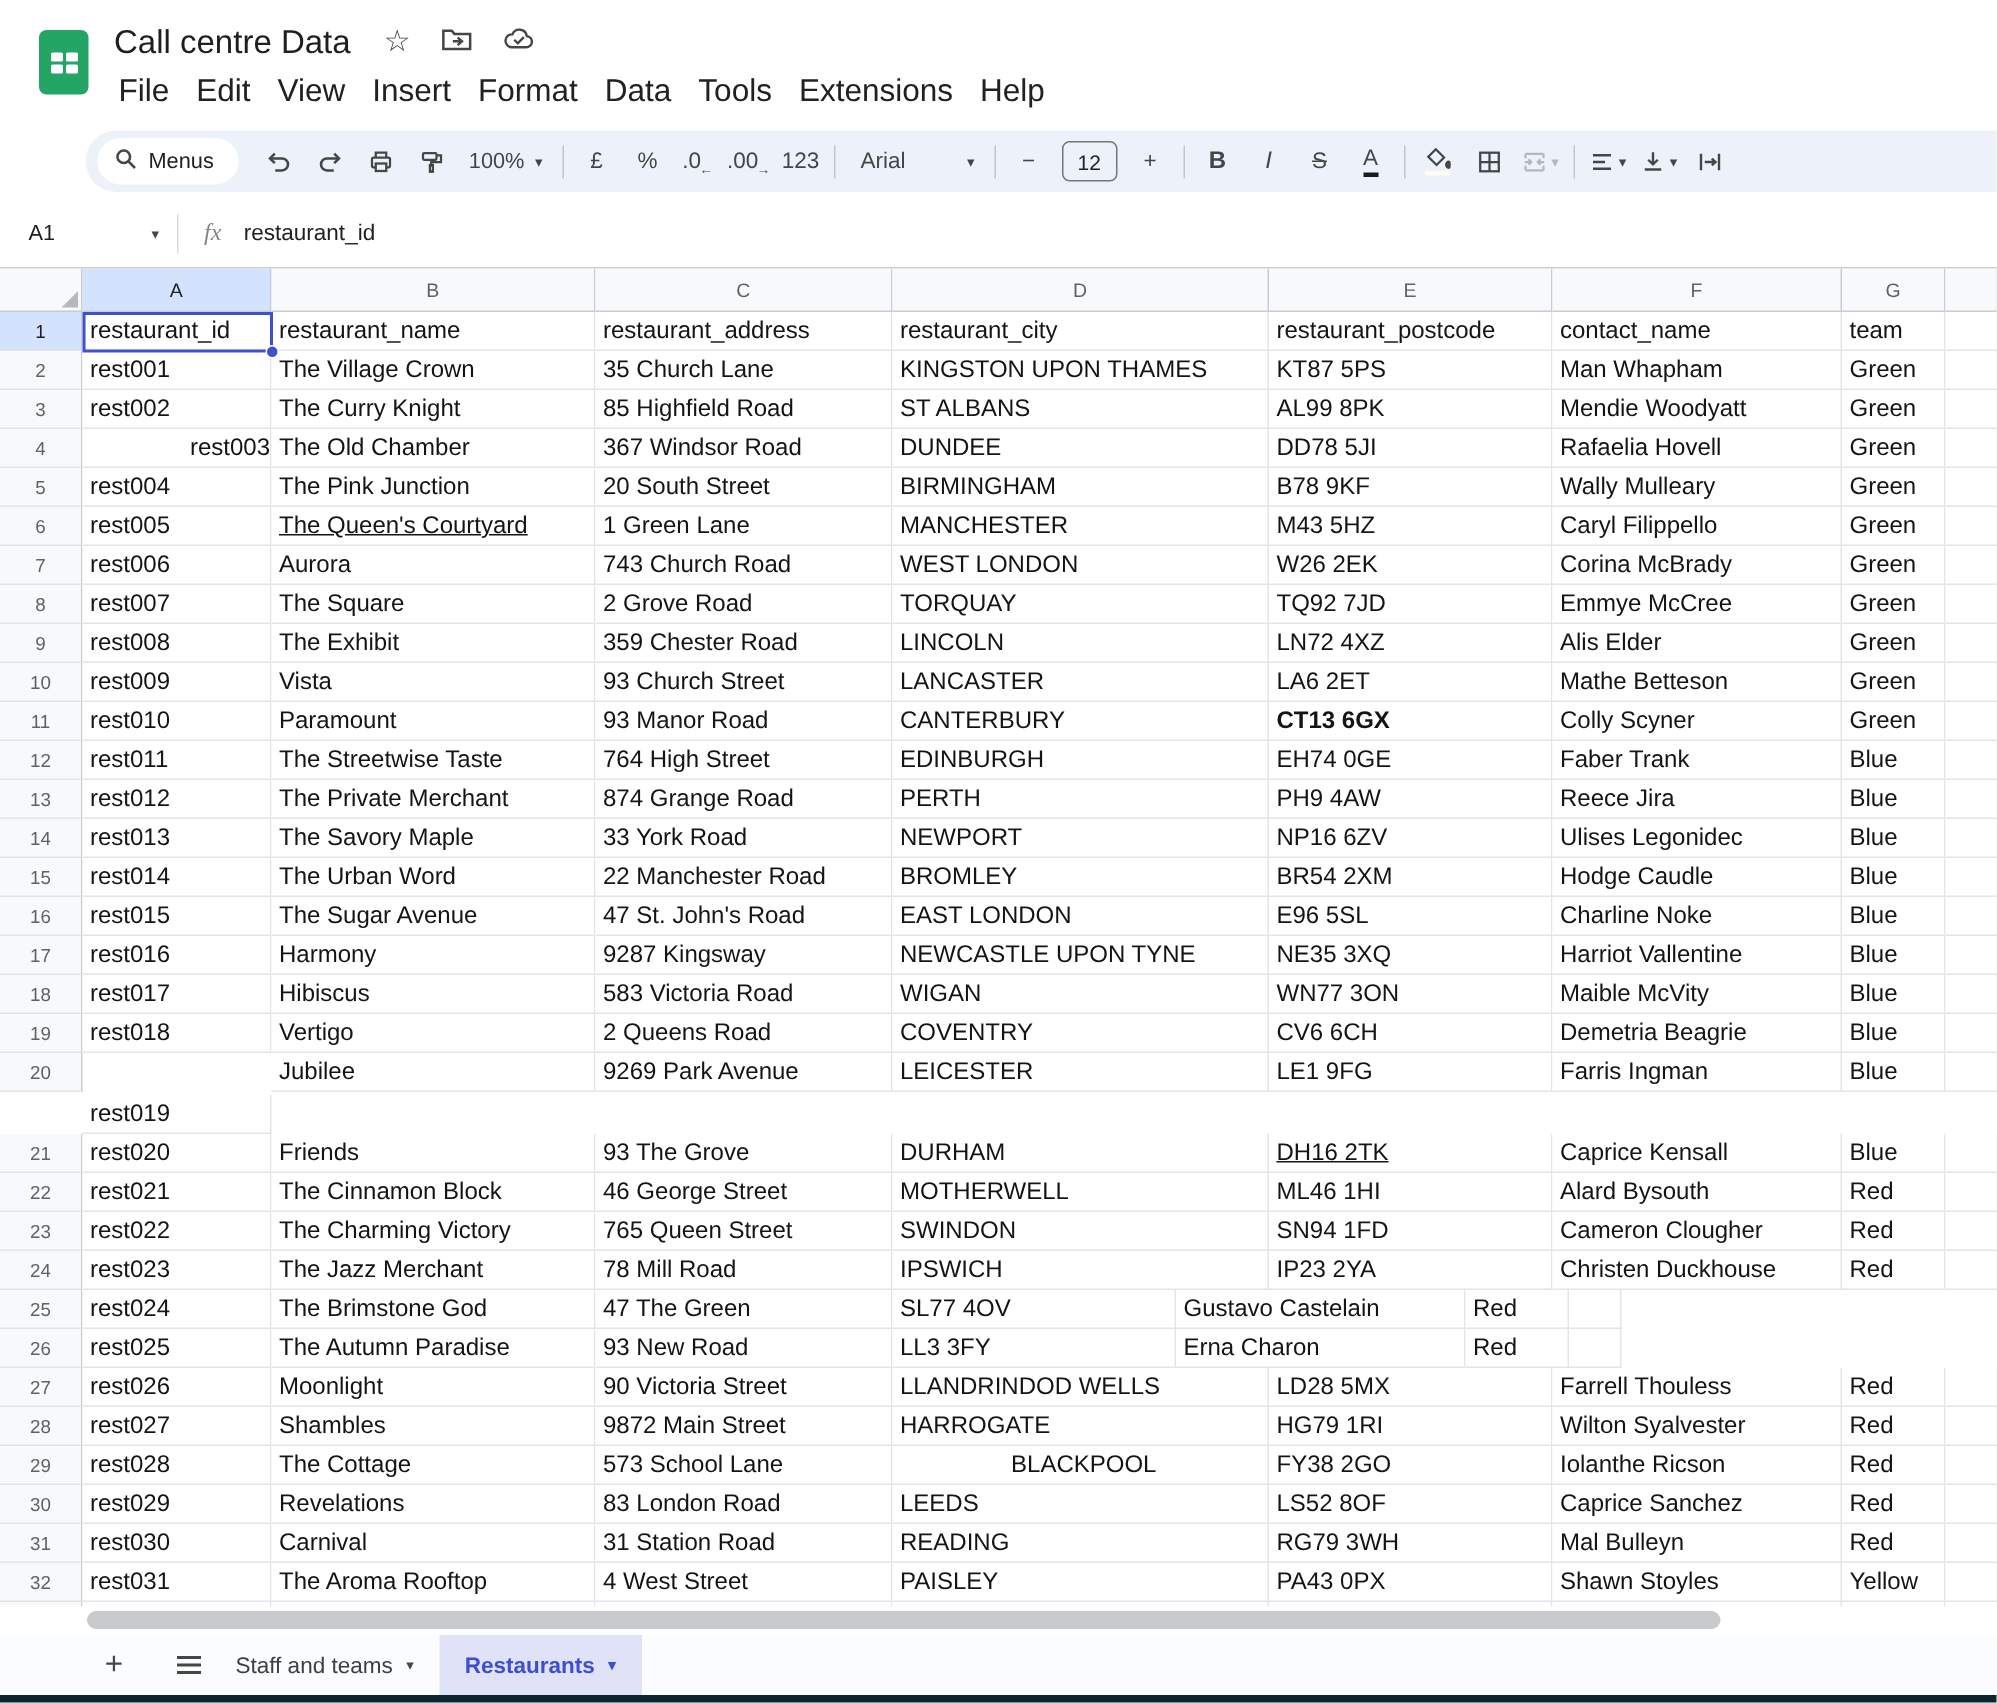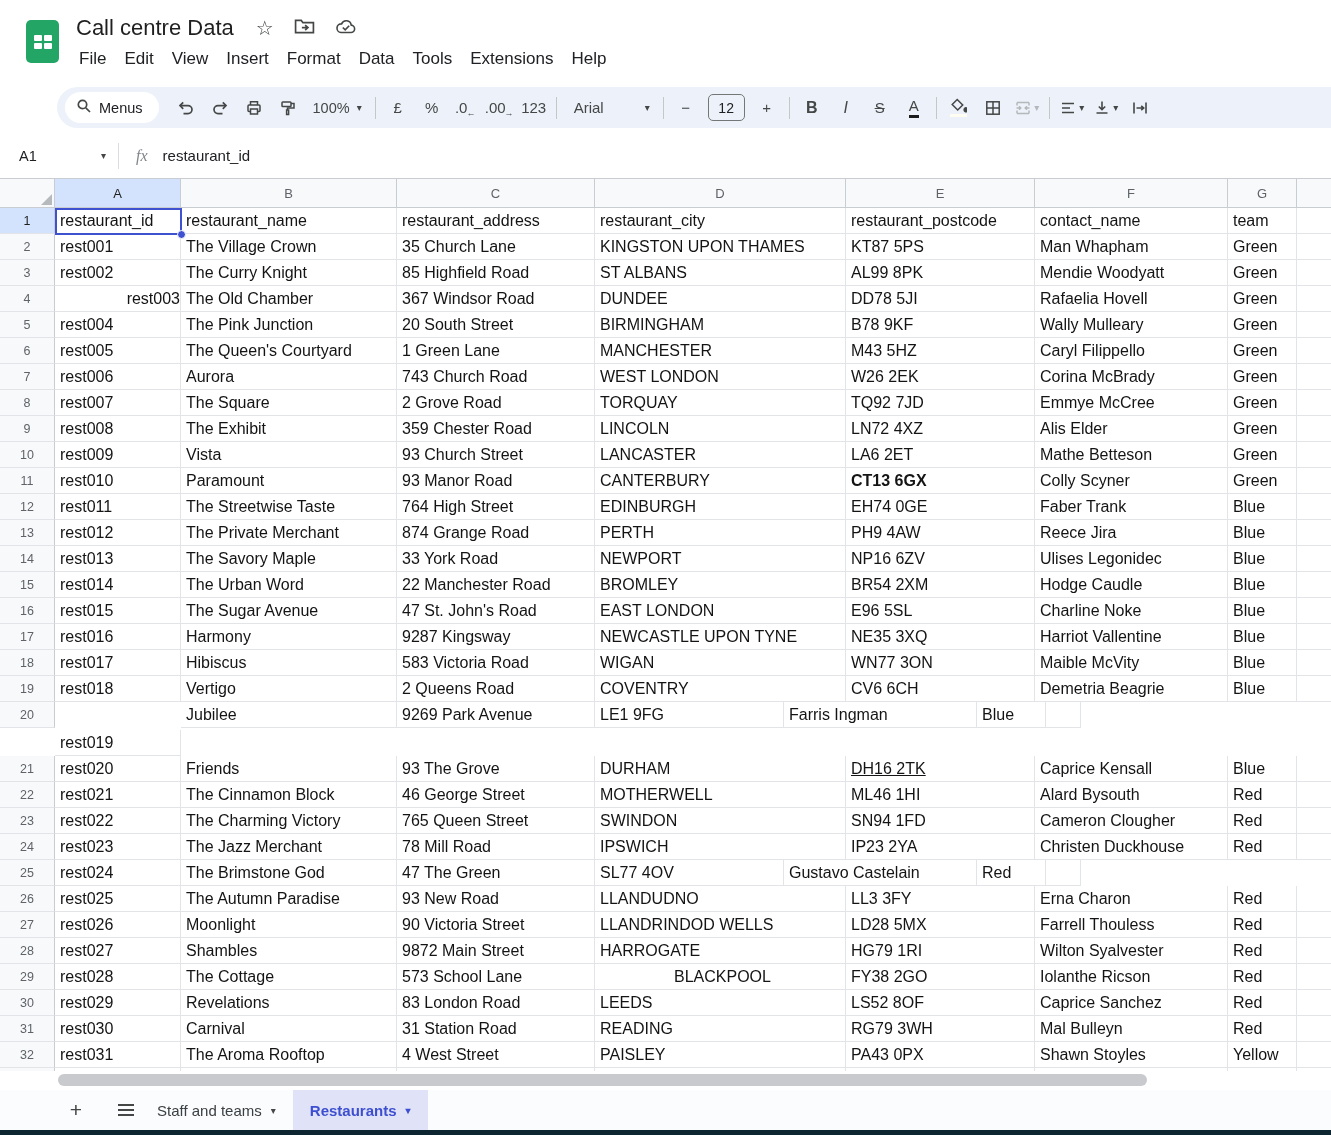--- a/index.html
+++ b/index.html
@@ -11,21 +11,21 @@
   .app-header { position:absolute; top:0; left:0; right:0; height:85px; background:#fff; }
   .logo { position:absolute; left:26px; top:20px; width:33px; height:43px; background:#23a566;
     border-radius:5px; display:flex; align-items:center; justify-content:center; }
   .logo .grid2 { display:grid; grid-template-columns:8px 8px; grid-template-rows:6px 6px; gap:2px; }
   .logo .grid2 span { background:#fff; border-radius:1px; }
   .title-row { position:absolute; left:76px; top:15px; display:flex; align-items:center; gap:22px; }
   .doc-title { font-size:22px; color:#1f1f1f; }
   .title-icons { display:flex; align-items:center; gap:20px; color:#444746; }
   .title-icons .uni { font-size:20px; line-height:1; }
   .menu-bar { position:absolute; left:70px; top:44px; display:flex; }
-  .menu-item { padding:5px 9px; font-size:17px; color:#202124; border-radius:6px; cursor:default; }
+  .menu-item { padding:5px 9px; font-size:21px; color:#202124; border-radius:6px; cursor:default; }
 
   
   .toolbar { position:absolute; left:57px; top:87px; width:1274px; height:41px; background:#edf2fa;
     border-radius:21px 0 0 21px; display:flex; align-items:center; padding-left:8px; }
   .menus-pill { height:31px; background:#fff; border-radius:16px; display:flex; align-items:center;
     gap:7px; padding:0 16px 0 11px; margin-right:10px; font-size:14.5px; color:#202124; }
   .tb-btn { min-width:34px; height:31px; display:flex; align-items:center; justify-content:center;
     border-radius:6px; color:#444746; font-size:15px; position:relative; }
   .tb-btn svg { display:block; }
   .tb-sep { width:1px; height:22px; background:#c4c7c5; margin:0 5px; flex:none; }
@@ -326,21 +326,21 @@
         <div class="g-cell" style="width: 198px;">20 South Street</div>
         <div class="g-cell" style="width: 251px;">BIRMINGHAM</div>
         <div class="g-cell" style="width: 189px;">B78 9KF</div>
         <div class="g-cell" style="width: 193px;">Wally Mulleary</div>
         <div class="g-cell" style="width: 69px;">Green</div>
         <div class="g-cell" style="width: 35px;"></div>
       </div>
       <div class="g-row">
         <div class="g-rowhead">6</div>
         <div class="g-cell" style="width: 126px;">rest005</div>
-        <div class="g-cell" style="width: 216px;">The Queen's Courtyard</div>
+        <div class="g-cell" style="width: 216px; text-decoration: underline;">The Queen's Courtyard</div>
         <div class="g-cell" style="width: 198px;">1 Green Lane</div>
         <div class="g-cell" style="width: 251px;">MANCHESTER</div>
         <div class="g-cell" style="width: 189px;">M43 5HZ</div>
         <div class="g-cell" style="width: 193px;">Caryl Filippello</div>
         <div class="g-cell" style="width: 69px;">Green</div>
         <div class="g-cell" style="width: 35px;"></div>
       </div>
       <div class="g-row">
         <div class="g-rowhead">7</div>
         <div class="g-cell" style="width: 126px;">rest006</div>
@@ -482,20 +482,21 @@
         <div class="g-cell" style="width: 189px;">CV6 6CH</div>
         <div class="g-cell" style="width: 193px;">Demetria Beagrie</div>
         <div class="g-cell" style="width: 69px;">Blue</div>
         <div class="g-cell" style="width: 35px;"></div>
       </div>
       <div class="g-row">
         <div class="g-rowhead">20</div>
         <div class="g-cell" style="width: 126px; margin-top: 28px;">rest019</div>
         <div class="g-cell" style="width: 216px;">Jubilee</div>
         <div class="g-cell" style="width: 198px;">9269 Park Avenue</div>
+        <div class="g-cell" style="width: 251px;">LEICESTER</div>
         <div class="g-cell" style="width: 189px;">LE1 9FG</div>
         <div class="g-cell" style="width: 193px;">Farris Ingman</div>
         <div class="g-cell" style="width: 69px;">Blue</div>
         <div class="g-cell" style="width: 35px;"></div>
       </div>
       <div class="g-row">
         <div class="g-rowhead">21</div>
         <div class="g-cell" style="width: 126px;">rest020</div>
         <div class="g-cell" style="width: 216px;">Friends</div>
         <div class="g-cell" style="width: 198px;">93 The Grove</div>
@@ -546,21 +547,20 @@
         <div class="g-cell" style="width: 189px;">SL77 4OV</div>
         <div class="g-cell" style="width: 193px;">Gustavo Castelain</div>
         <div class="g-cell" style="width: 69px;">Red</div>
         <div class="g-cell" style="width: 35px;"></div>
       </div>
       <div class="g-row">
         <div class="g-rowhead">26</div>
         <div class="g-cell" style="width: 126px;">rest025</div>
         <div class="g-cell" style="width: 216px;">The Autumn Paradise</div>
         <div class="g-cell" style="width: 198px;">93 New Road</div>
-        <div class="g-cell" style="width: 251px;">LLANDUDNO</div>
         <div class="g-cell" style="width: 189px;">LL3 3FY</div>
         <div class="g-cell" style="width: 193px;">Erna Charon</div>
         <div class="g-cell" style="width: 69px;">Red</div>
         <div class="g-cell" style="width: 35px;"></div>
       </div>
       <div class="g-row">
         <div class="g-rowhead">27</div>
         <div class="g-cell" style="width: 126px;">rest026</div>
         <div class="g-cell" style="width: 216px;">Moonlight</div>
         <div class="g-cell" style="width: 198px;">90 Victoria Street</div>

